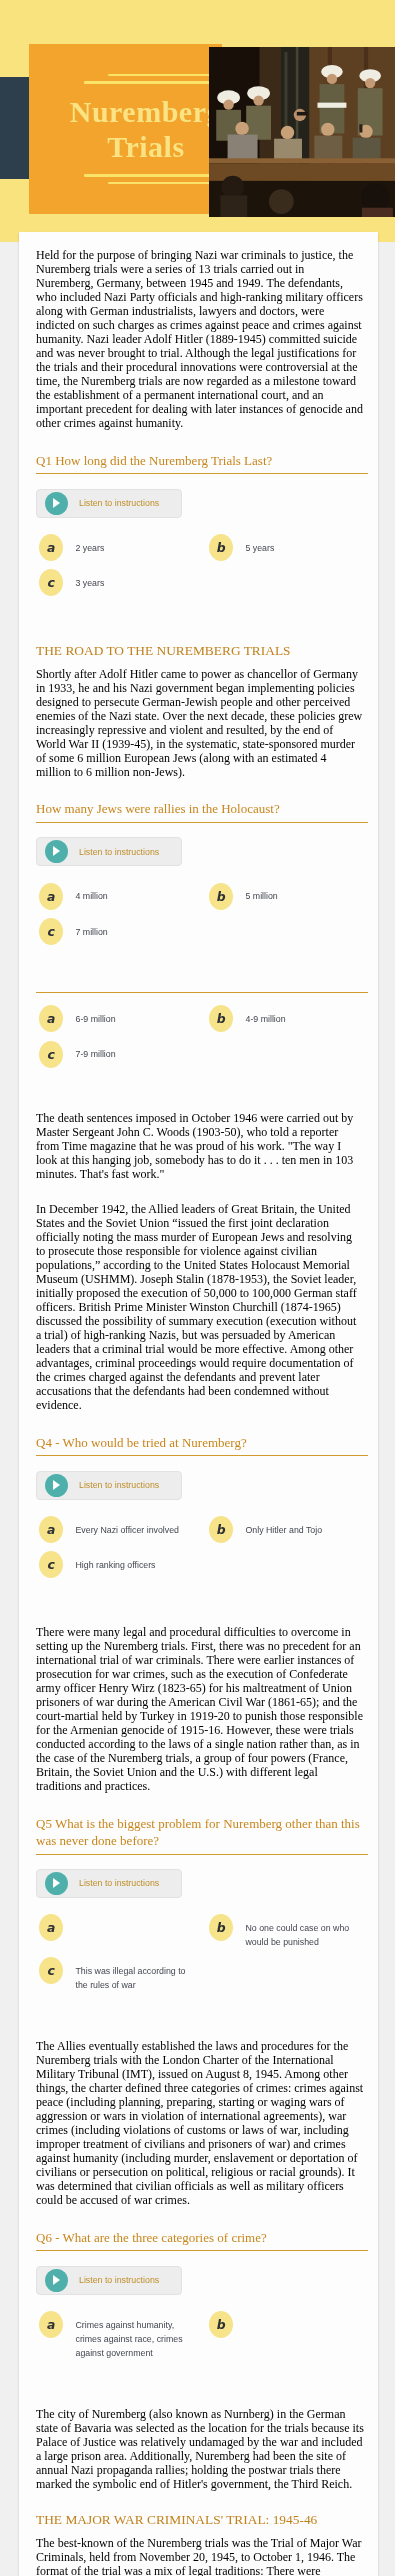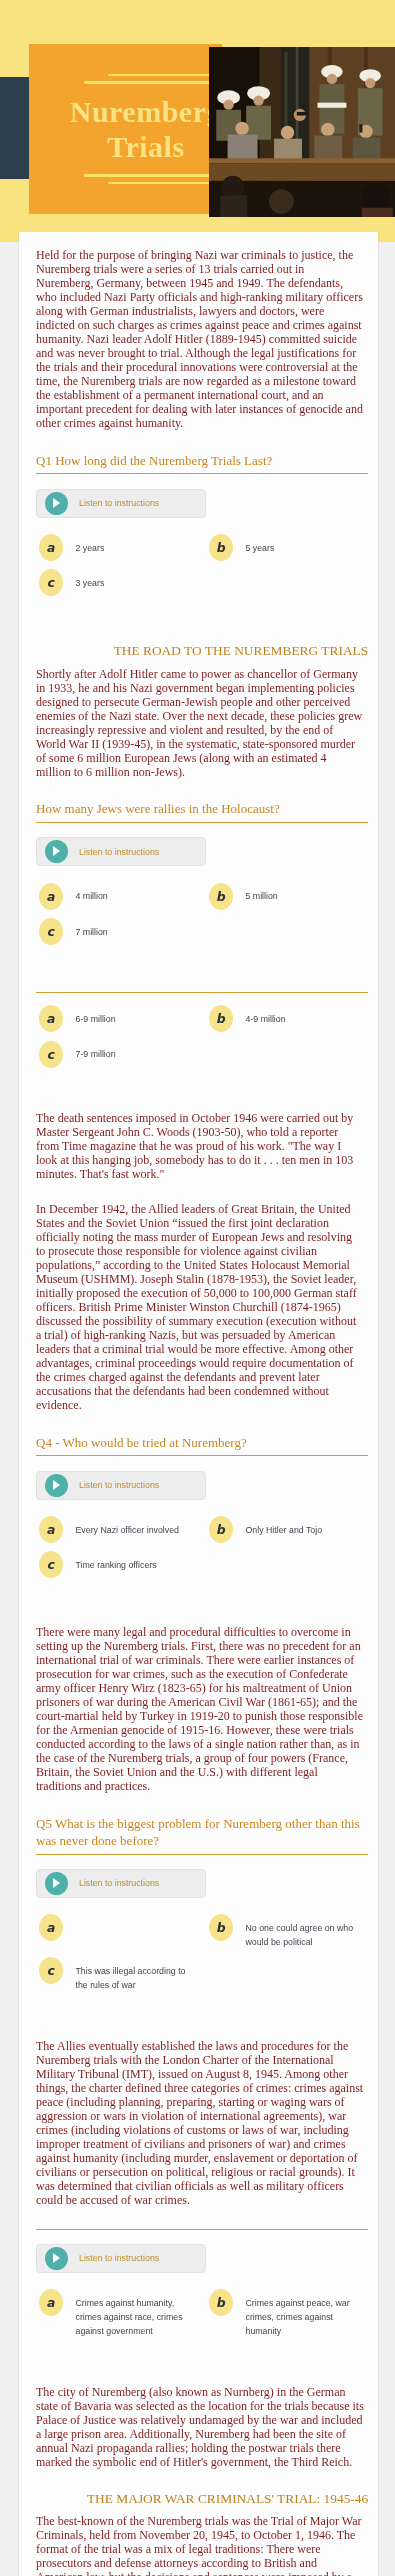--- a/index.html
+++ b/index.html
@@ -27,36 +27,36 @@
   }
   .photo { position:absolute; left:209px; top:47px; width:187px; height:170px; display:block; }
   
   .card {
     position:relative; margin:-10.3px 0 0 18.5px; width:359px;
     background:#fdfdfe; box-shadow:0 0.5px 2.1px rgba(0,0,0,.18);
     padding:16.5px 9.3px 36px 17.5px;
   }
   p.body {
     font-family:"Liberation Serif", serif; font-size:12px; line-height:14px;
-    color:#7f1d1d; margin:0 0 21.6px; max-width:328px;
+    color:#000000; margin:0 0 21.6px; max-width:328px;
   }
   h2.sect {
     font-family:"Liberation Serif", serif; font-weight:normal;
-    font-size:13.4px; color:#c0811a; margin:0 0 7.2px;text-align:right;
+    font-size:13.4px; color:#c0811a; margin:0 0 7.2px;
   }
   .qblock { margin:16px 0 47px; }
   .qblock.tight { margin-bottom:43px; }
   .qtitle {
     font-family:"Liberation Serif", serif; font-weight:normal;
     font-size:13px; line-height:17px; color:#c8861b; margin:0 0 4.6px; max-width:330px;
   }
   .rule { height:1px; background:#d29b2d; margin:0 0 14.4px; }
   .listen {
     display:flex; align-items:center; gap:11.3px;
-    width:170px; height:29px; background:#ededed; border:0.5px solid #e2e2e2;
+    width:146px; height:29px; background:#ededed; border:0.5px solid #e2e2e2;
     border-radius:4.1px; padding:0 0 0 7.7px; cursor:pointer; margin:0 0 16.5px;
   }
   .play { width:23px; height:23px; border-radius:50%; background:#4fb0ab; position:relative; flex:none; }
   .play::after {
     content:""; position:absolute; left:8.8px; top:6.2px;
     border-left:7.7px solid #ffffff; border-top:5.2px solid transparent; border-bottom:5.2px solid transparent;
   }
   .listen-label { color:#bf8e27; font-size:8.8px; }
   .opts { display:grid; grid-template-columns:170px 1fr; row-gap:8.2px; margin-left:3.1px; }
   .opt { display:flex; gap:12.4px; align-items:flex-start; cursor:pointer; }
@@ -217,65 +217,65 @@
       <div class="opt">
         <span class="badge">a</span>
         <span class="opt-text">Every Nazi officer involved</span>
       </div>
       <div class="opt">
         <span class="badge">b</span>
         <span class="opt-text">Only Hitler and Tojo</span>
       </div>
       <div class="opt">
         <span class="badge">c</span>
-        <span class="opt-text">Time ranking officers</span>
+        <span class="opt-text">High ranking officers</span>
       </div>
     </div>
   </section>
 
   <p class="body">There were many legal and procedural difficulties to overcome in setting up the Nuremberg trials. First, there was no precedent for an international trial of war criminals. There were earlier instances of prosecution for war crimes, such as the execution of Confederate army officer Henry Wirz (1823-65) for his maltreatment of Union prisoners of war during the American Civil War (1861-65); and the court-martial held by Turkey in 1919-20 to punish those responsible for the Armenian genocide of 1915-16. However, these were trials conducted according to the laws of a single nation rather than, as in the case of the Nuremberg trials, a group of four powers (France, Britain, the Soviet Union and the U.S.) with different legal traditions and practices.</p>
 
   <section class="qblock">
     <h2 class="qtitle">Q5 What is the biggest problem for Nuremberg other than this was never done before?</h2>
     <div class="rule"></div>
     <button class="listen">
       <span class="play"></span>
       <span class="listen-label">Listen to instructions</span>
     </button>
     <div class="opts">
       <div class="opt">
         <span class="badge">a</span>
       </div>
       <div class="opt">
         <span class="badge">b</span>
-        <span class="opt-text">No one could agree on who would be political</span>
+        <span class="opt-text">No one could case on who would be punished</span>
       </div>
       <div class="opt">
         <span class="badge">c</span>
         <span class="opt-text">This was illegal according to the rules of war</span>
       </div>
     </div>
   </section>
 
   <p class="body">The Allies eventually established the laws and procedures for the Nuremberg trials with the London Charter of the International Military Tribunal (IMT), issued on August 8, 1945. Among other things, the charter defined three categories of crimes: crimes against peace (including planning, preparing, starting or waging wars of aggression or wars in violation of international agreements), war crimes (including violations of customs or laws of war, including improper treatment of civilians and prisoners of war) and crimes against humanity (including murder, enslavement or deportation of civilians or persecution on political, religious or racial grounds). It was determined that civilian officials as well as military officers could be accused of war crimes.</p>
 
   <section class="qblock">
+    <h2 class="qtitle">Q6 - What are the three categories of crime?</h2>
     <div class="rule"></div>
     <button class="listen">
       <span class="play"></span>
       <span class="listen-label">Listen to instructions</span>
     </button>
     <div class="opts">
       <div class="opt">
         <span class="badge">a</span>
         <span class="opt-text">Crimes against humanity, crimes against race, crimes against government</span>
       </div>
       <div class="opt">
         <span class="badge">b</span>
-        <span class="opt-text">Crimes against peace, war crimes, crimes against humanity</span>
       </div>
     </div>
   </section>
 
   <p class="body">The city of Nuremberg (also known as Nurnberg) in the German state of Bavaria was selected as the location for the trials because its Palace of Justice was relatively undamaged by the war and included a large prison area. Additionally, Nuremberg had been the site of annual Nazi propaganda rallies; holding the postwar trials there marked the symbolic end of Hitler's government, the Third Reich.</p>
 
   <h2 class="sect">THE MAJOR WAR CRIMINALS' TRIAL: 1945-46</h2>
   <p class="body">The best-known of the Nuremberg trials was the Trial of Major War Criminals, held from November 20, 1945, to October 1, 1946. The format of the trial was a mix of legal traditions: There were prosecutors and defense attorneys according to British and American law, but the decisions and sentences were imposed by a tribunal (panel of judges) rather than a single judge and a jury. The chief American prosecutor was Robert H. Jackson (1892-1954), an associate justice of the U.S. Supreme Court. Each of the four Allied powers supplied two judges–a main judge and an alternate.</p>
 
 </div>

